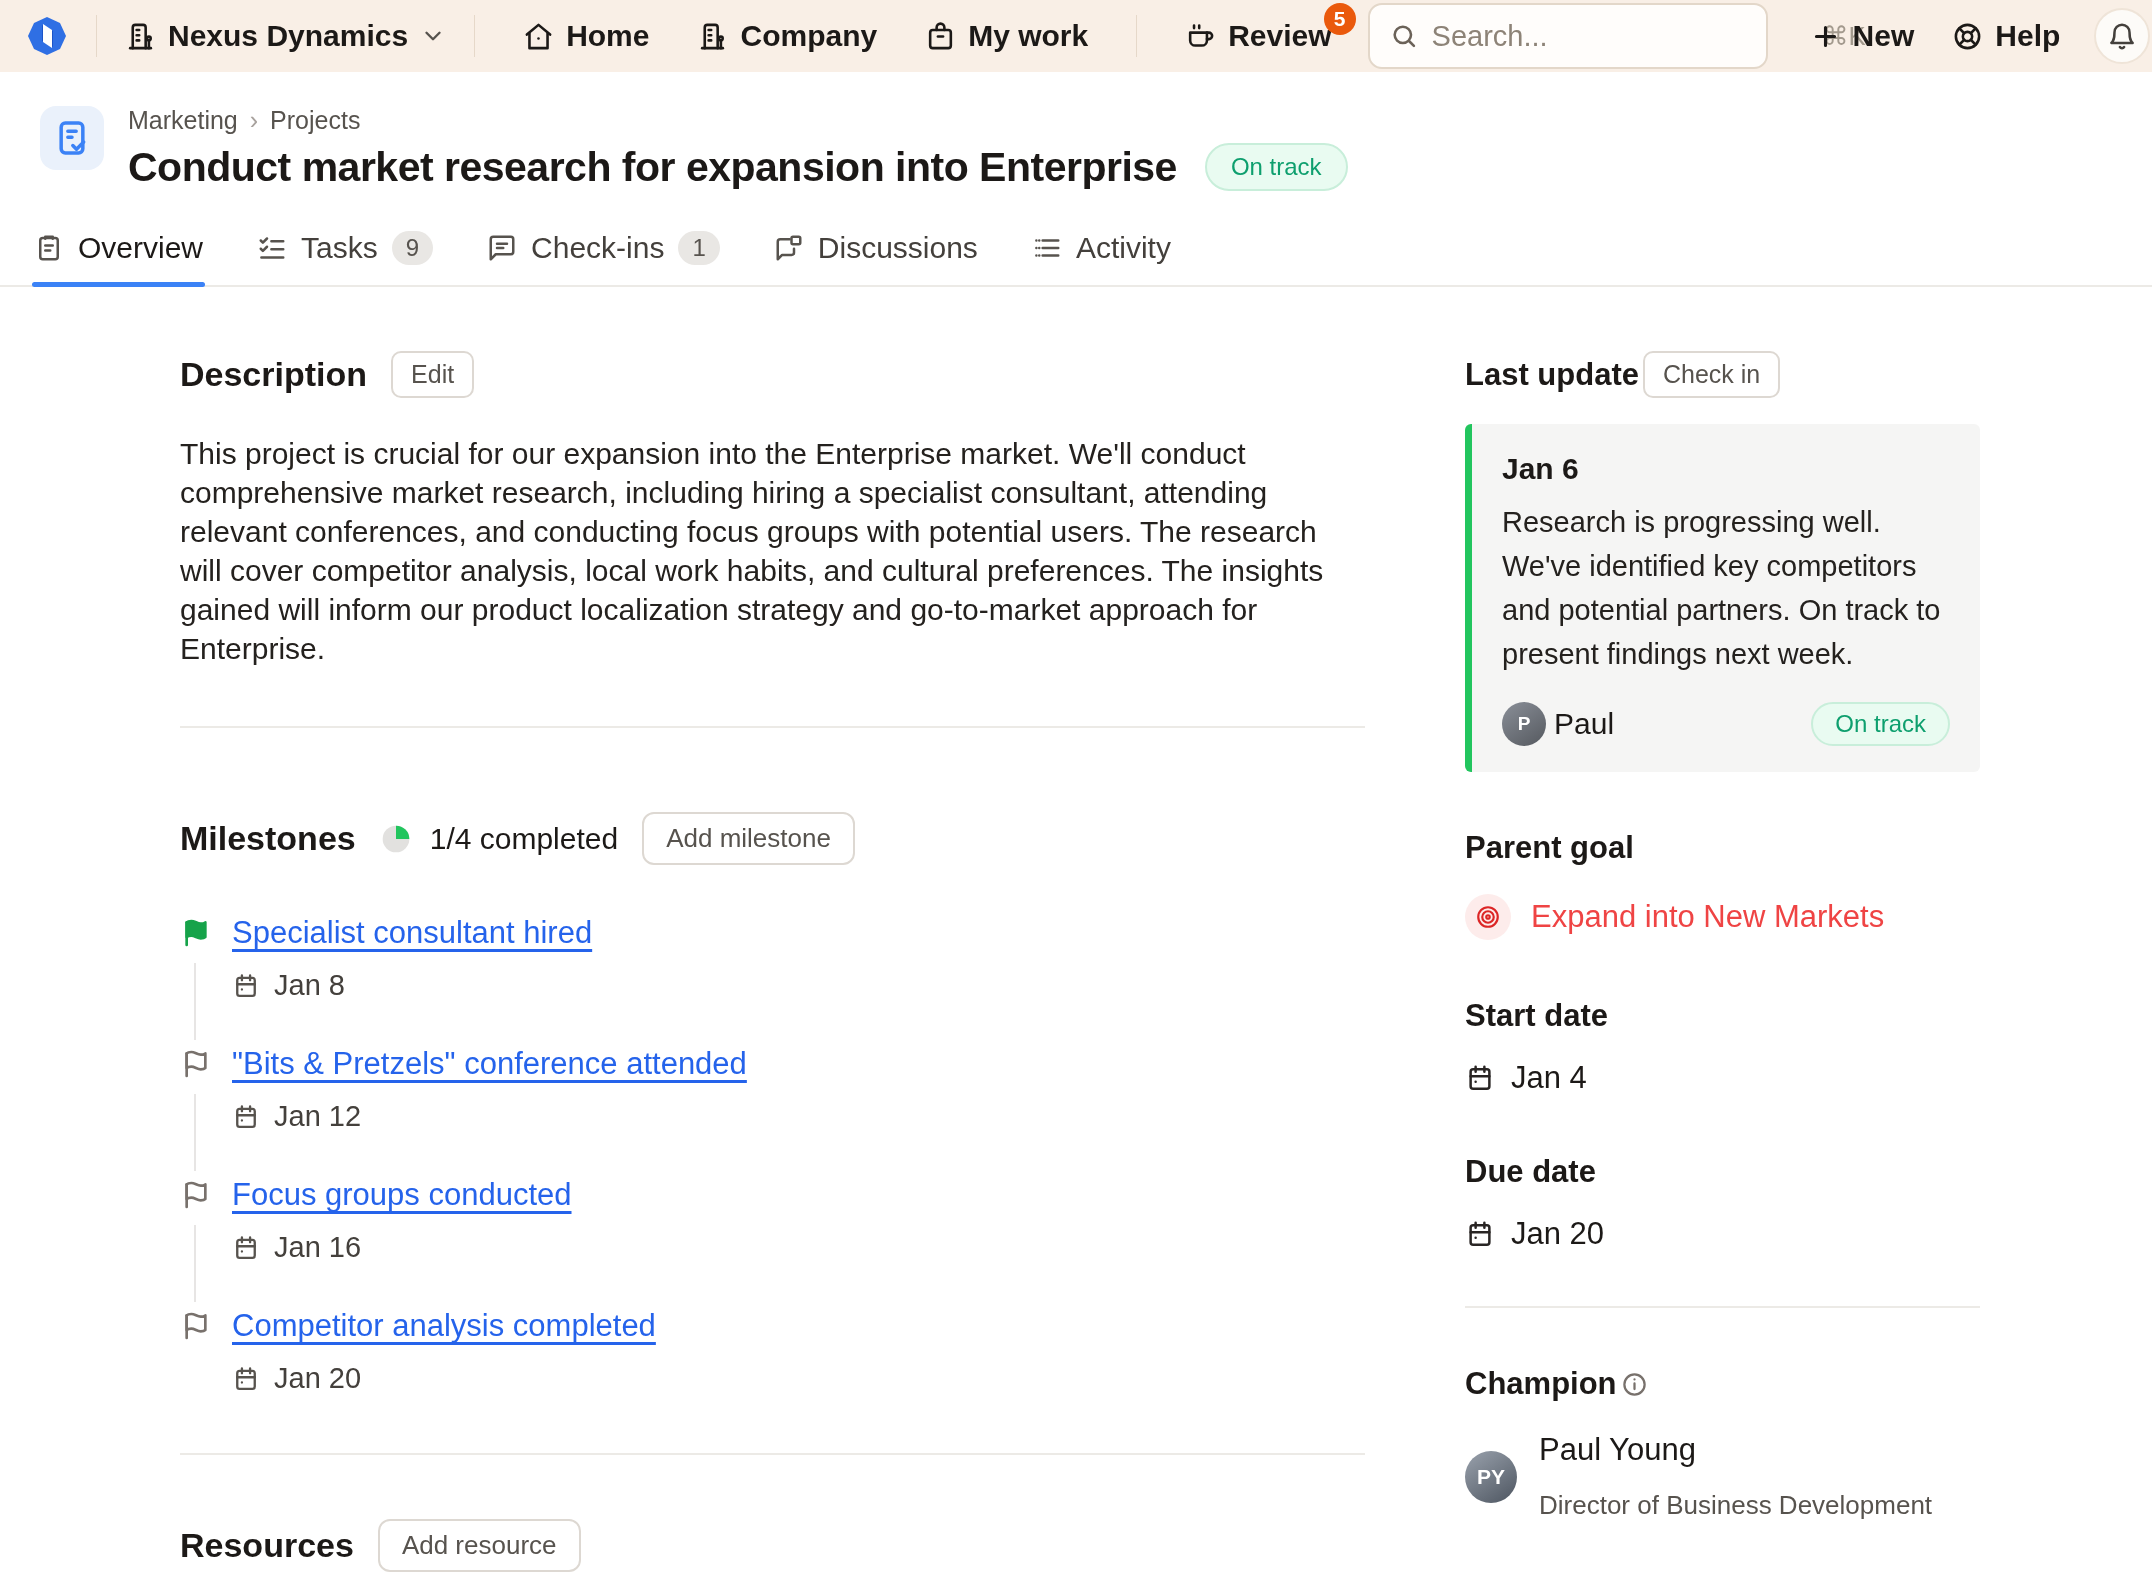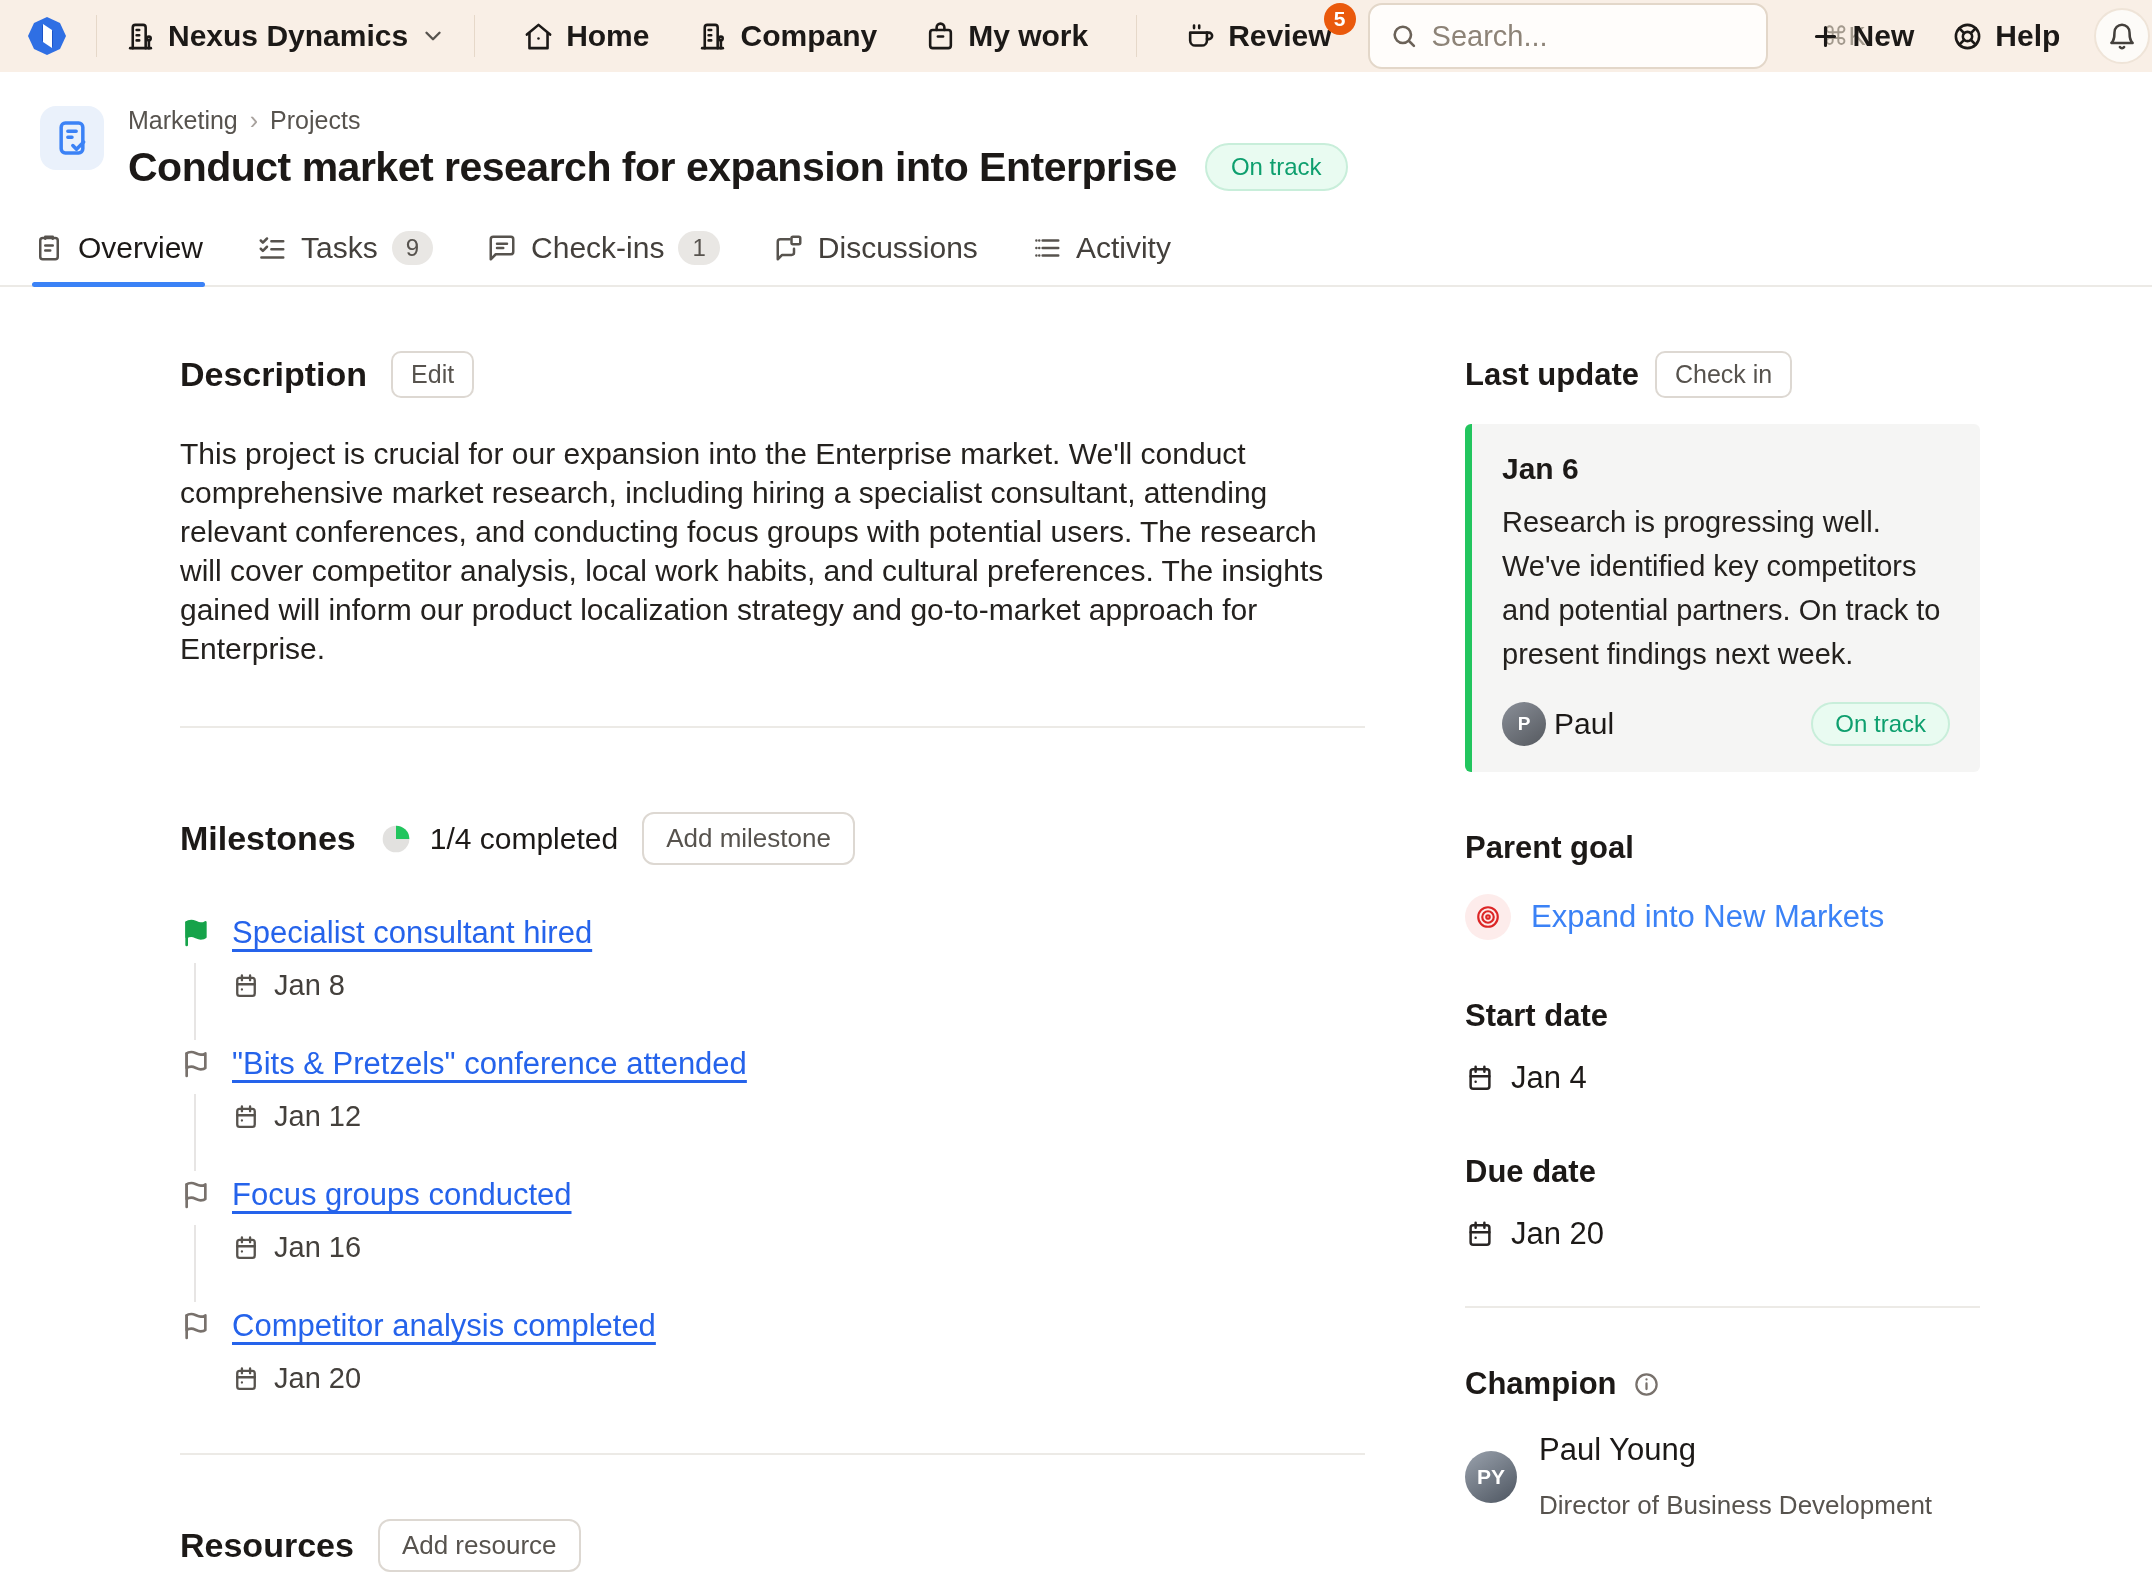--- a/index.html
+++ b/index.html
@@ -70,37 +70,37 @@
   .m-row .flag-wrap { width:32px; height:32px; flex:none; }
   .flag-wrap svg { width:32px; height:32px; stroke:#78716c; fill:none; }
   .milestone.completed .flag-wrap svg { stroke:var(--green,#16a34a); fill:var(--green,#16a34a); }
   .m-title { font-size:31px; color:var(--link,#2563eb); text-decoration:underline; text-underline-offset:6px; font-weight:500; cursor:pointer; }
   .m-date { display:flex; align-items:center; gap:14px; margin:18px 0 0 52px; font-size:29px; color:#44403c; }
   .m-date svg { width:28px; height:28px; stroke:#57534e; }
 
   .resources { margin-top:64px; }
 
   
-  .side-head { display:flex; align-items:center; gap:16px; }
+  .side-head { display:flex; align-items:center; gap:4px; }
   .side-head h3 { font-size:31px; font-weight:700; }
   .side-head .info { width:27px; height:27px; }
   .info svg { width:27px; height:27px; stroke:#78716c; }
   .update-card { margin-top:26px; background:#f5f5f4; border-left:7px solid #22c55e; border-radius:6px; padding:28px 30px 26px; }
   .update-date { font-size:30px; font-weight:700; }
   .update-text { margin-top:14px; font-size:29px; line-height:44px; color:#24211e; }
   .update-footer { display:flex; align-items:center; margin-top:26px; }
   .mini-avatar { width:44px; height:44px; border-radius:50%; flex:none; display:flex; align-items:center; justify-content:center; font-size:19px; font-weight:700; color:#fff; background:linear-gradient(145deg,#8a8f98,#55595f); }
   .update-author { font-size:30px; margin-left:8px; }
   .update-footer .pill-ontrack { margin-left:auto; font-size:24px; padding:6px 22px; }
 
   .side-group { margin-top:58px; }
   .side-group .row { display:flex; align-items:center; gap:20px; margin-top:28px; }
   .goal-icon { width:46px; height:46px; border-radius:50%; background:#fdeceb; display:flex; align-items:center; justify-content:center; flex:none; }
   .goal-icon svg { width:26px; height:26px; stroke:var(--red,#dc2626); }
-  .goal-label { font-size:31px; color:#3b82f6; cursor:pointer; }
+  .goal-label { font-size:31px; color:#ef4444; cursor:pointer; }
   .date-row { display:flex; align-items:center; gap:16px; margin-top:26px; font-size:31px; color:#1c1917; }
   .date-row svg { width:30px; height:30px; stroke:#292524; }
   .side-divider { border:none; border-top:2px solid #eceae6; margin:54px 0 0; }
 
   .person-row { display:flex; align-items:center; gap:22px; margin-top:30px; }
   .person-avatar { width:52px; height:52px; border-radius:50%; flex:none; display:flex; align-items:center; justify-content:center; font-size:21px; font-weight:700; color:#fff; }
   .pa-1 { background:linear-gradient(145deg,#9aa2ad,#4d5560); }
   .person-name { font-size:31px; color:#1c1917; }
   .person-role { font-size:26px; color:#57534e; margin-top:22px; }
 </style>

